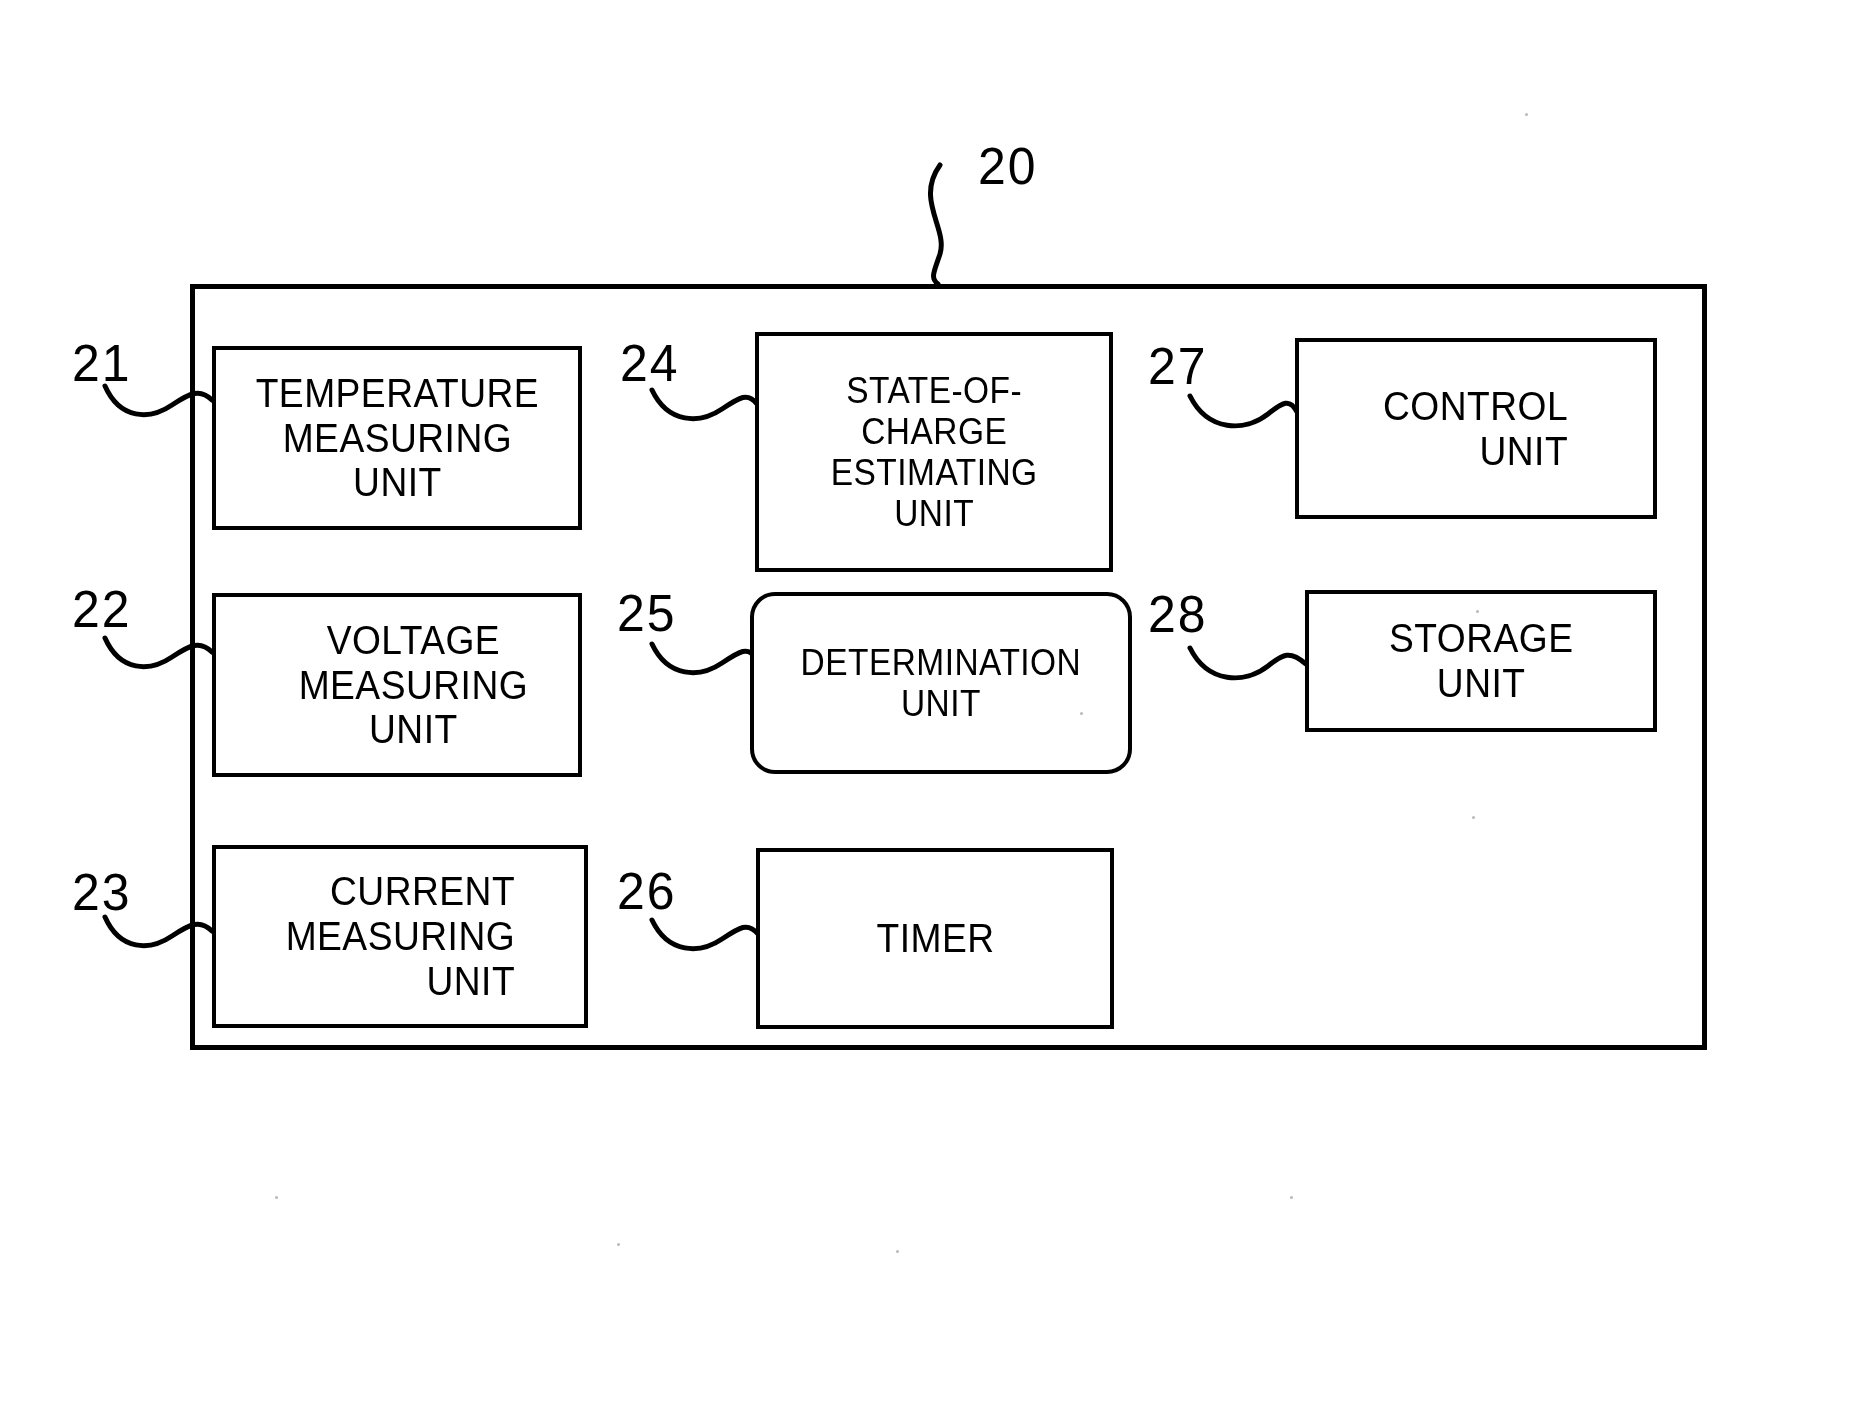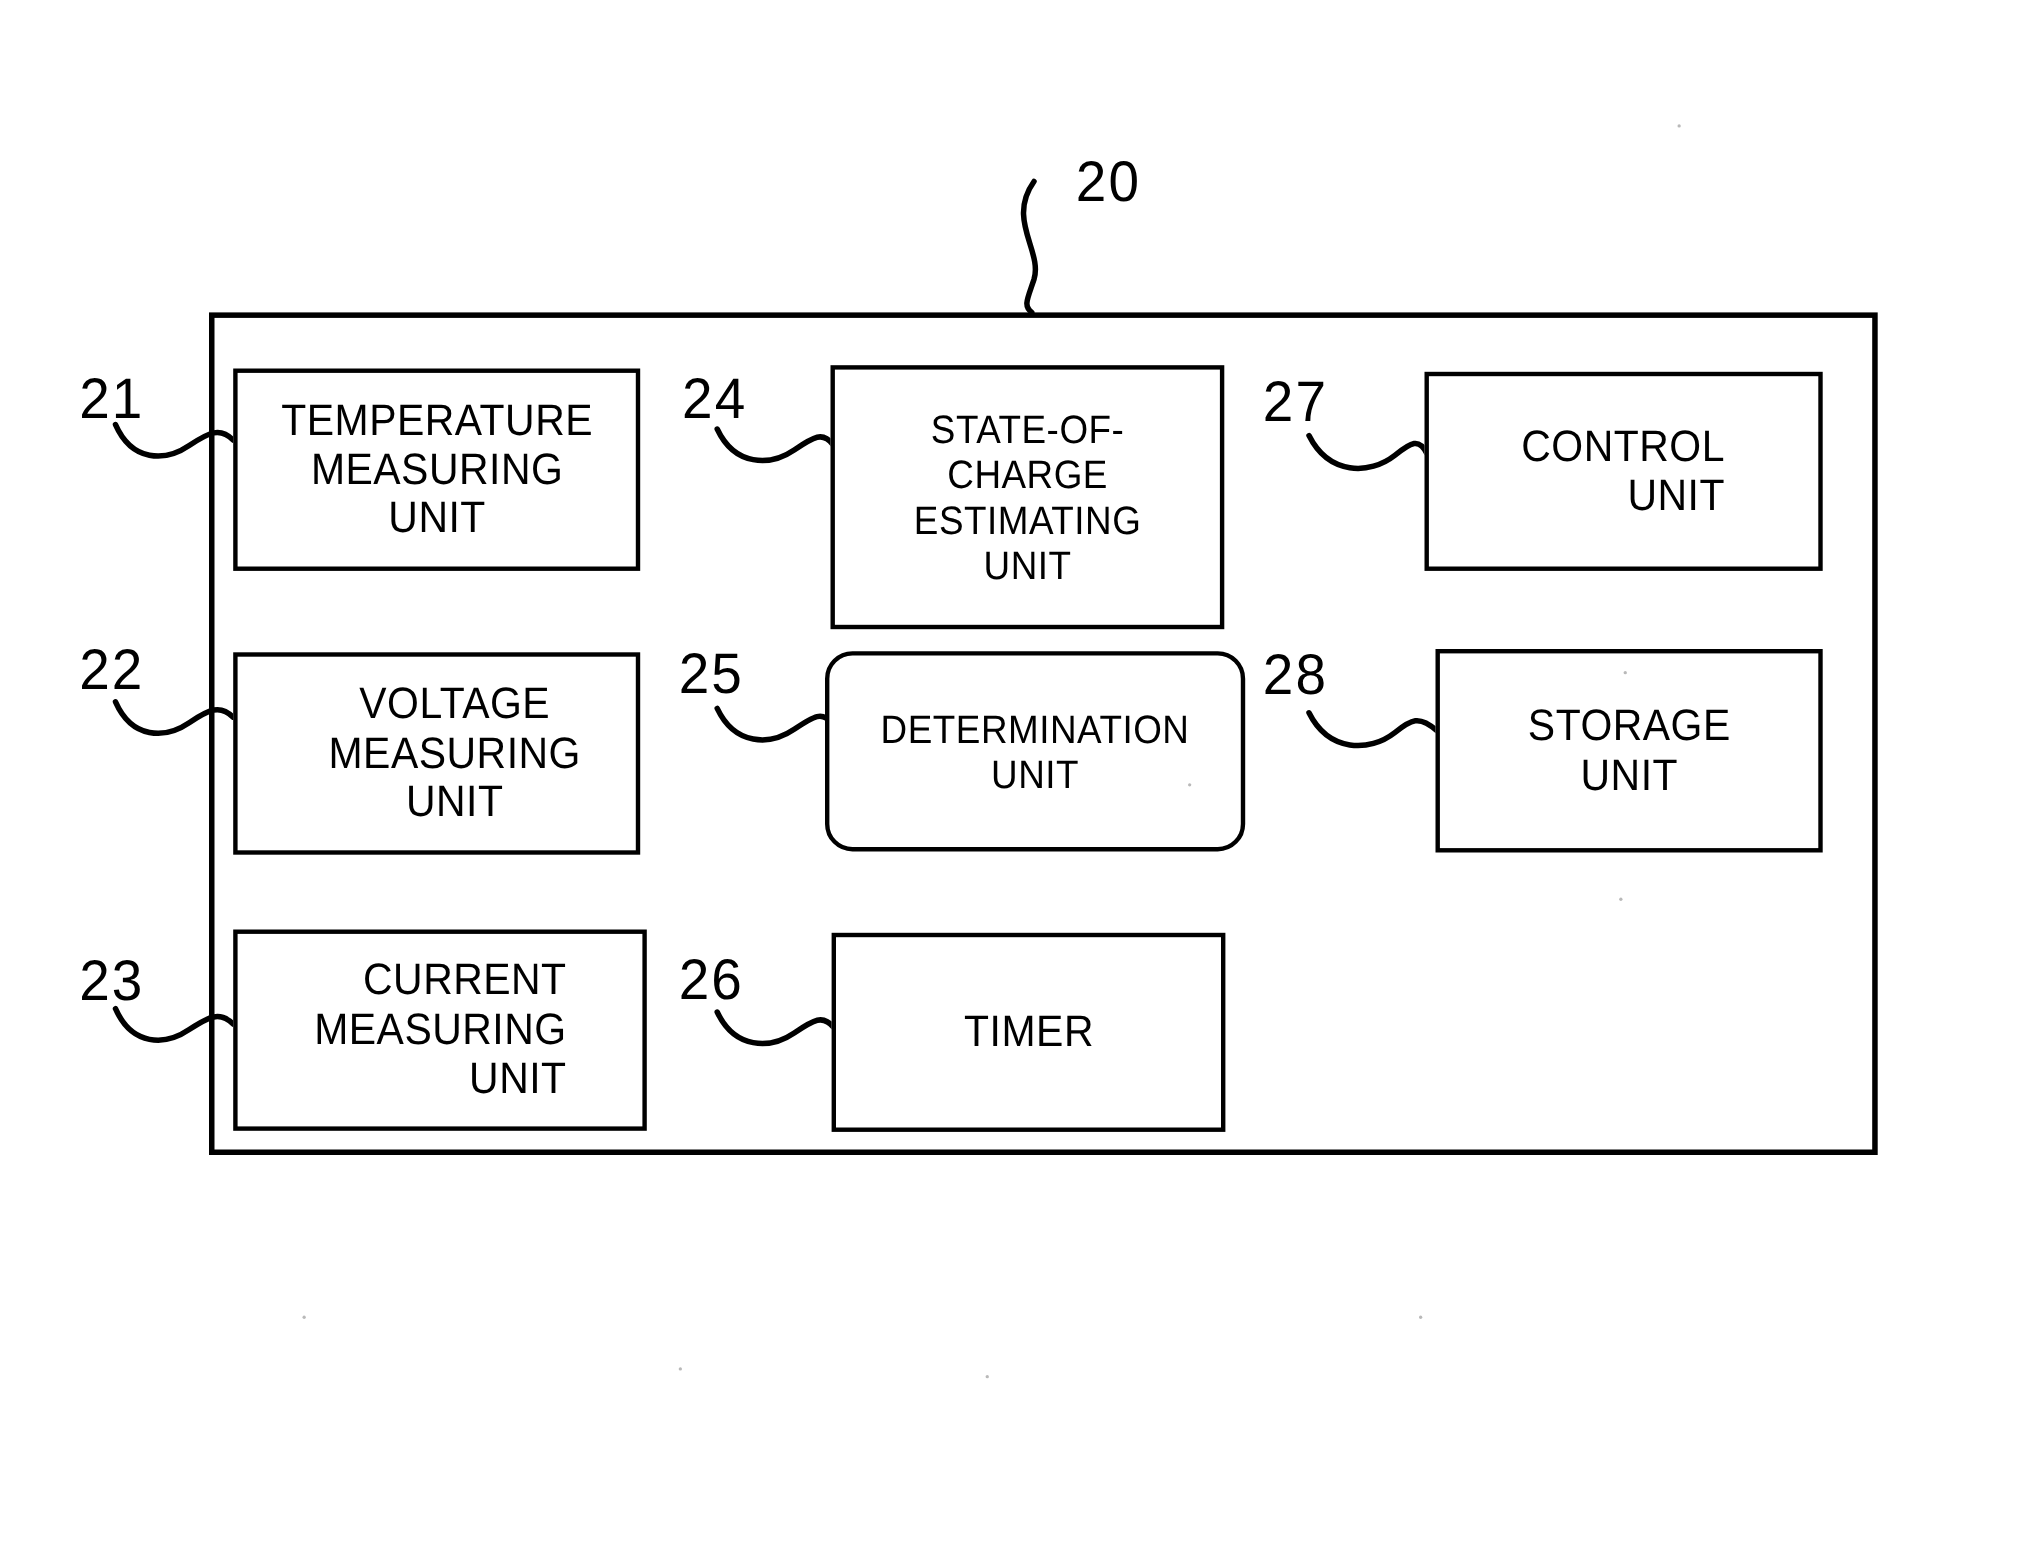--- a/index.html
+++ b/index.html
@@ -66,30 +66,30 @@
     transform: scaleX(0.93);
     white-space: pre-line;
     padding: 0 6px;
   }
   .unit-label.small {
     font-size: 36px;
     line-height: 1.14;
   }
 
   
-  #box-21 { left: 212px; top: 335px; width: 370px; height: 184px; }
+  #box-21 { left: 212px; top: 346px; width: 370px; height: 184px; }
   #box-22 { left: 212px; top: 593px; width: 370px; height: 184px; padding-left: 32px; }
   #box-23 { left: 212px; top: 845px; width: 376px; height: 183px; text-align: right; }
 
   #box-24 { left: 755px; top: 332px; width: 358px; height: 240px; }
   #box-25 { left: 750px; top: 592px; width: 382px; height: 182px; border-radius: 25px; }
   #box-26 { left: 756px; top: 848px; width: 358px; height: 181px; }
 
   #box-27 { left: 1295px; top: 338px; width: 362px; height: 181px; text-align: right; }
-  #box-28 { left: 1305px; top: 590px; width: 352px; height: 185px; }
+  #box-28 { left: 1305px; top: 590px; width: 352px; height: 142px; }
 
   
   .ref-num {
     position: absolute;
     font-family: "Liberation Sans", sans-serif;
     font-size: 52px;
     font-weight: 400;
     letter-spacing: 2px;
     color: #000;
     line-height: 1;

